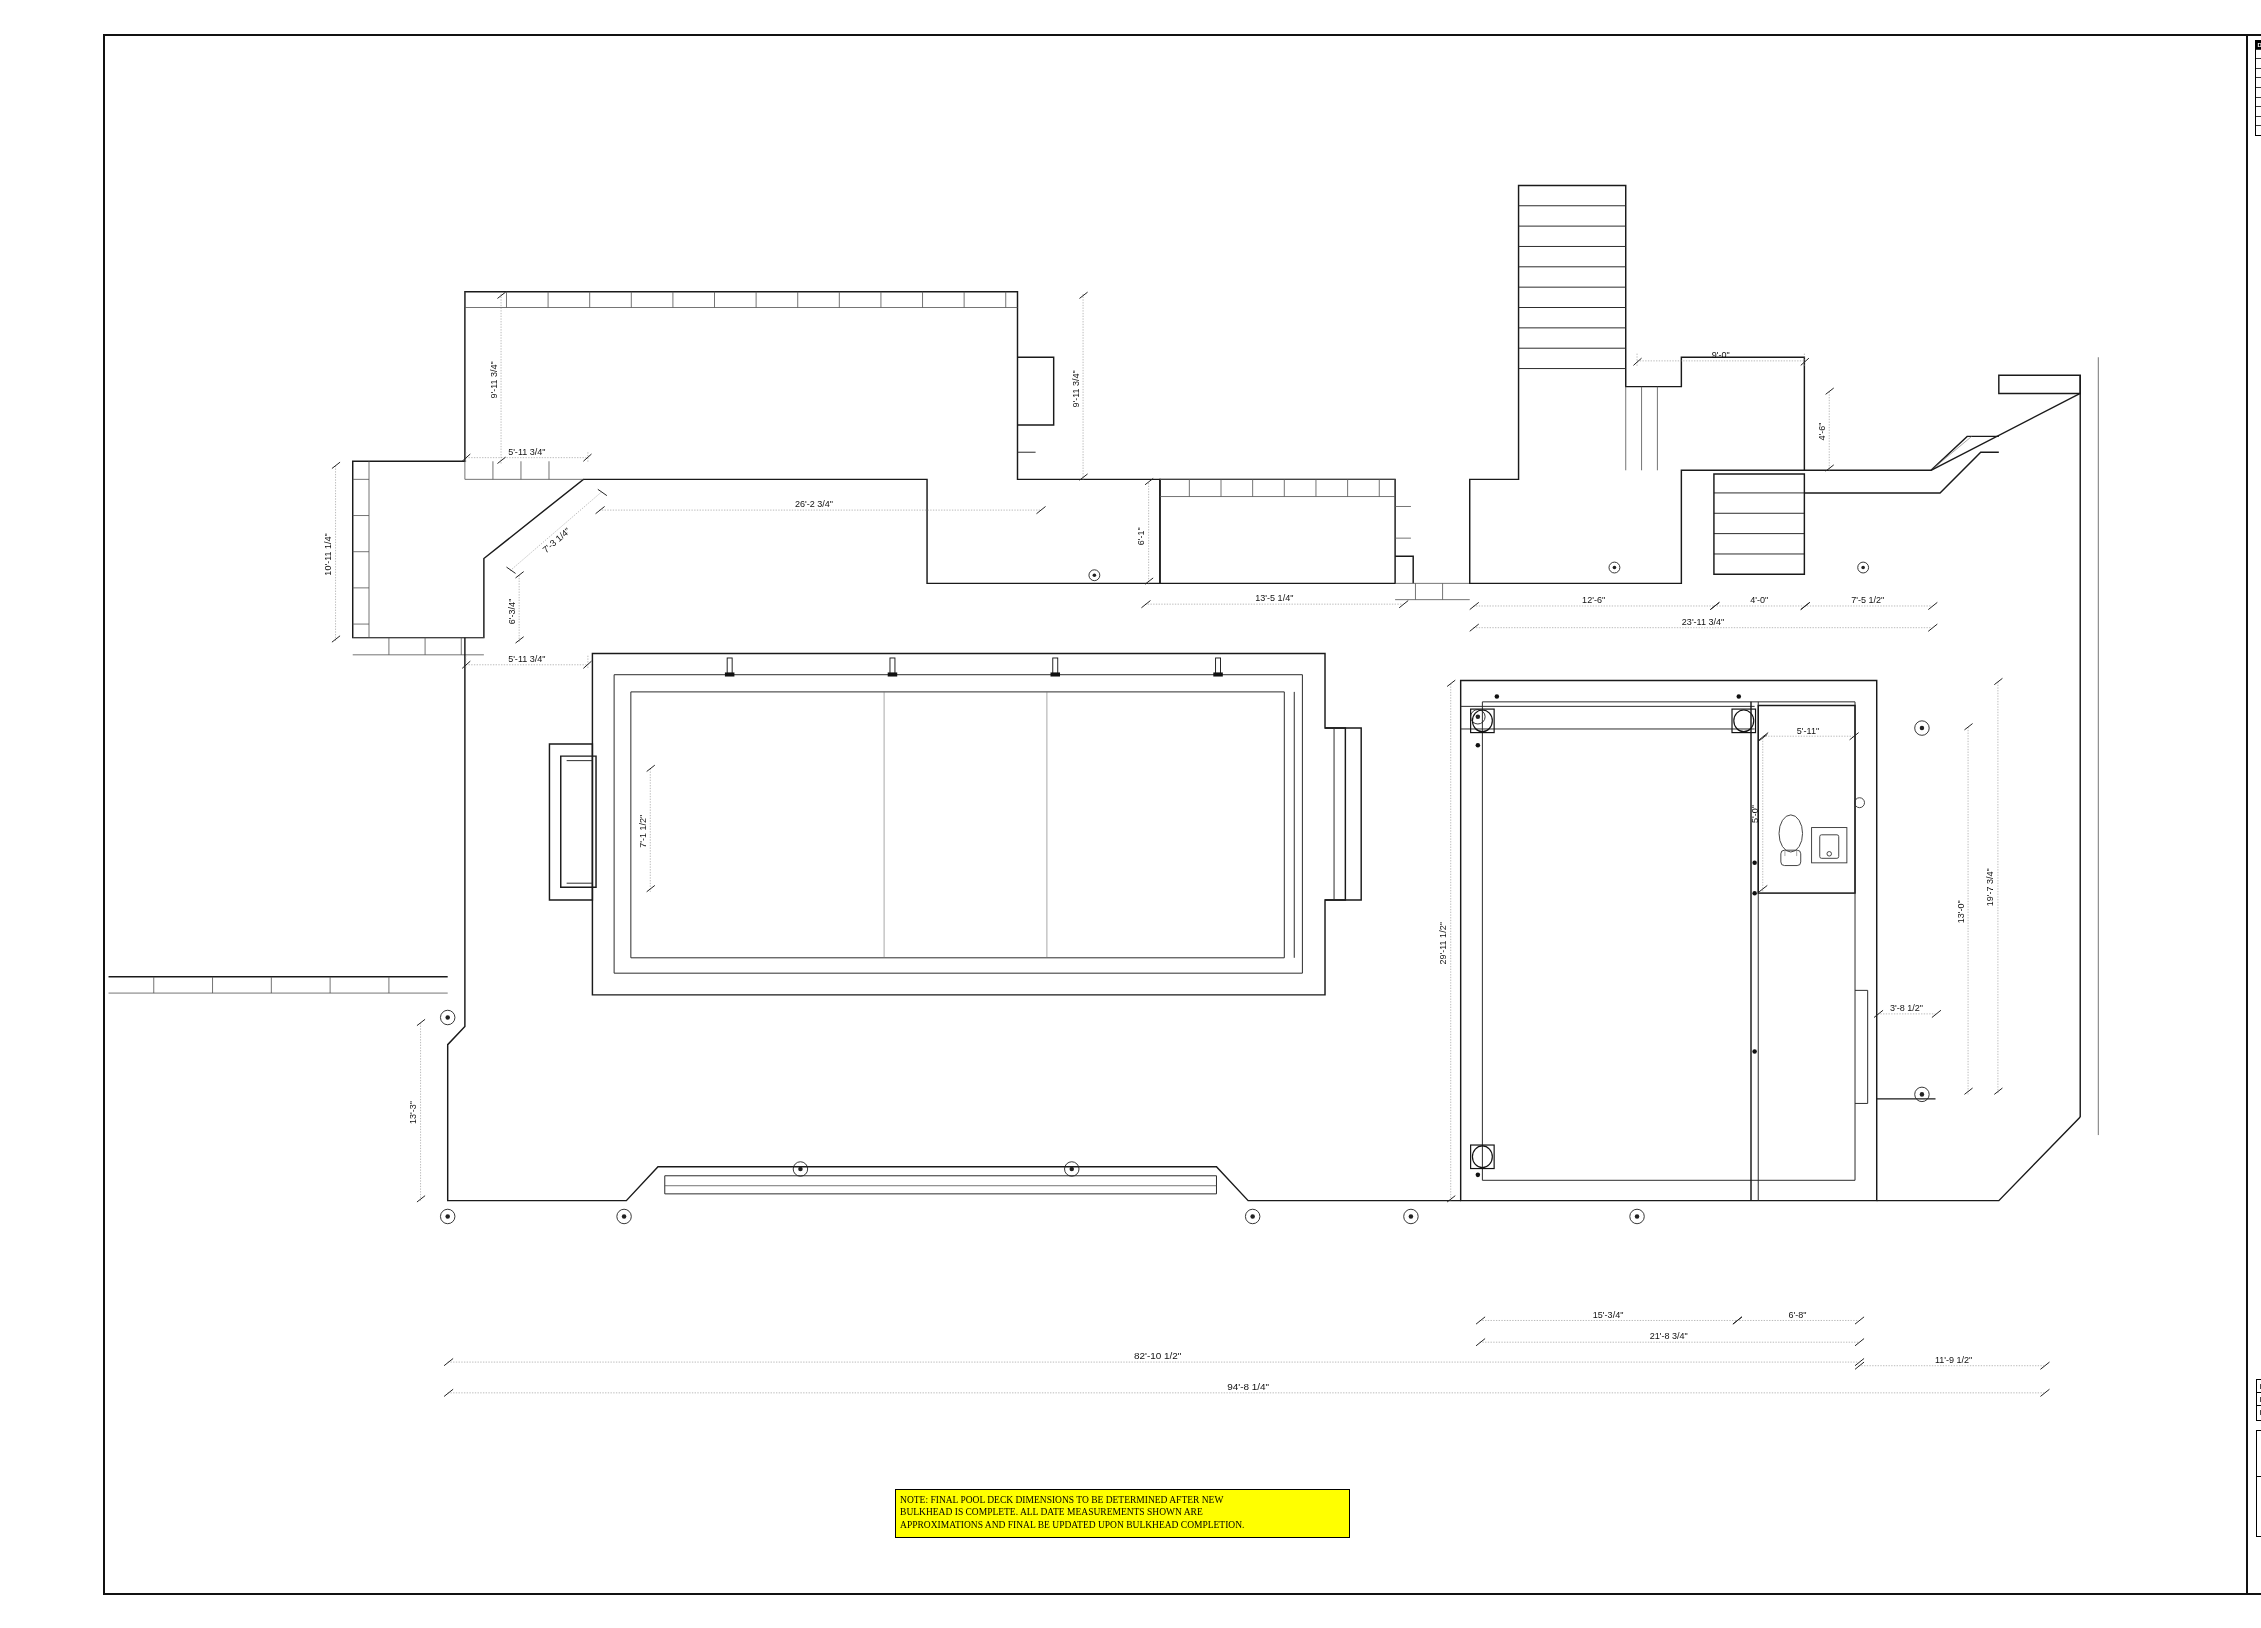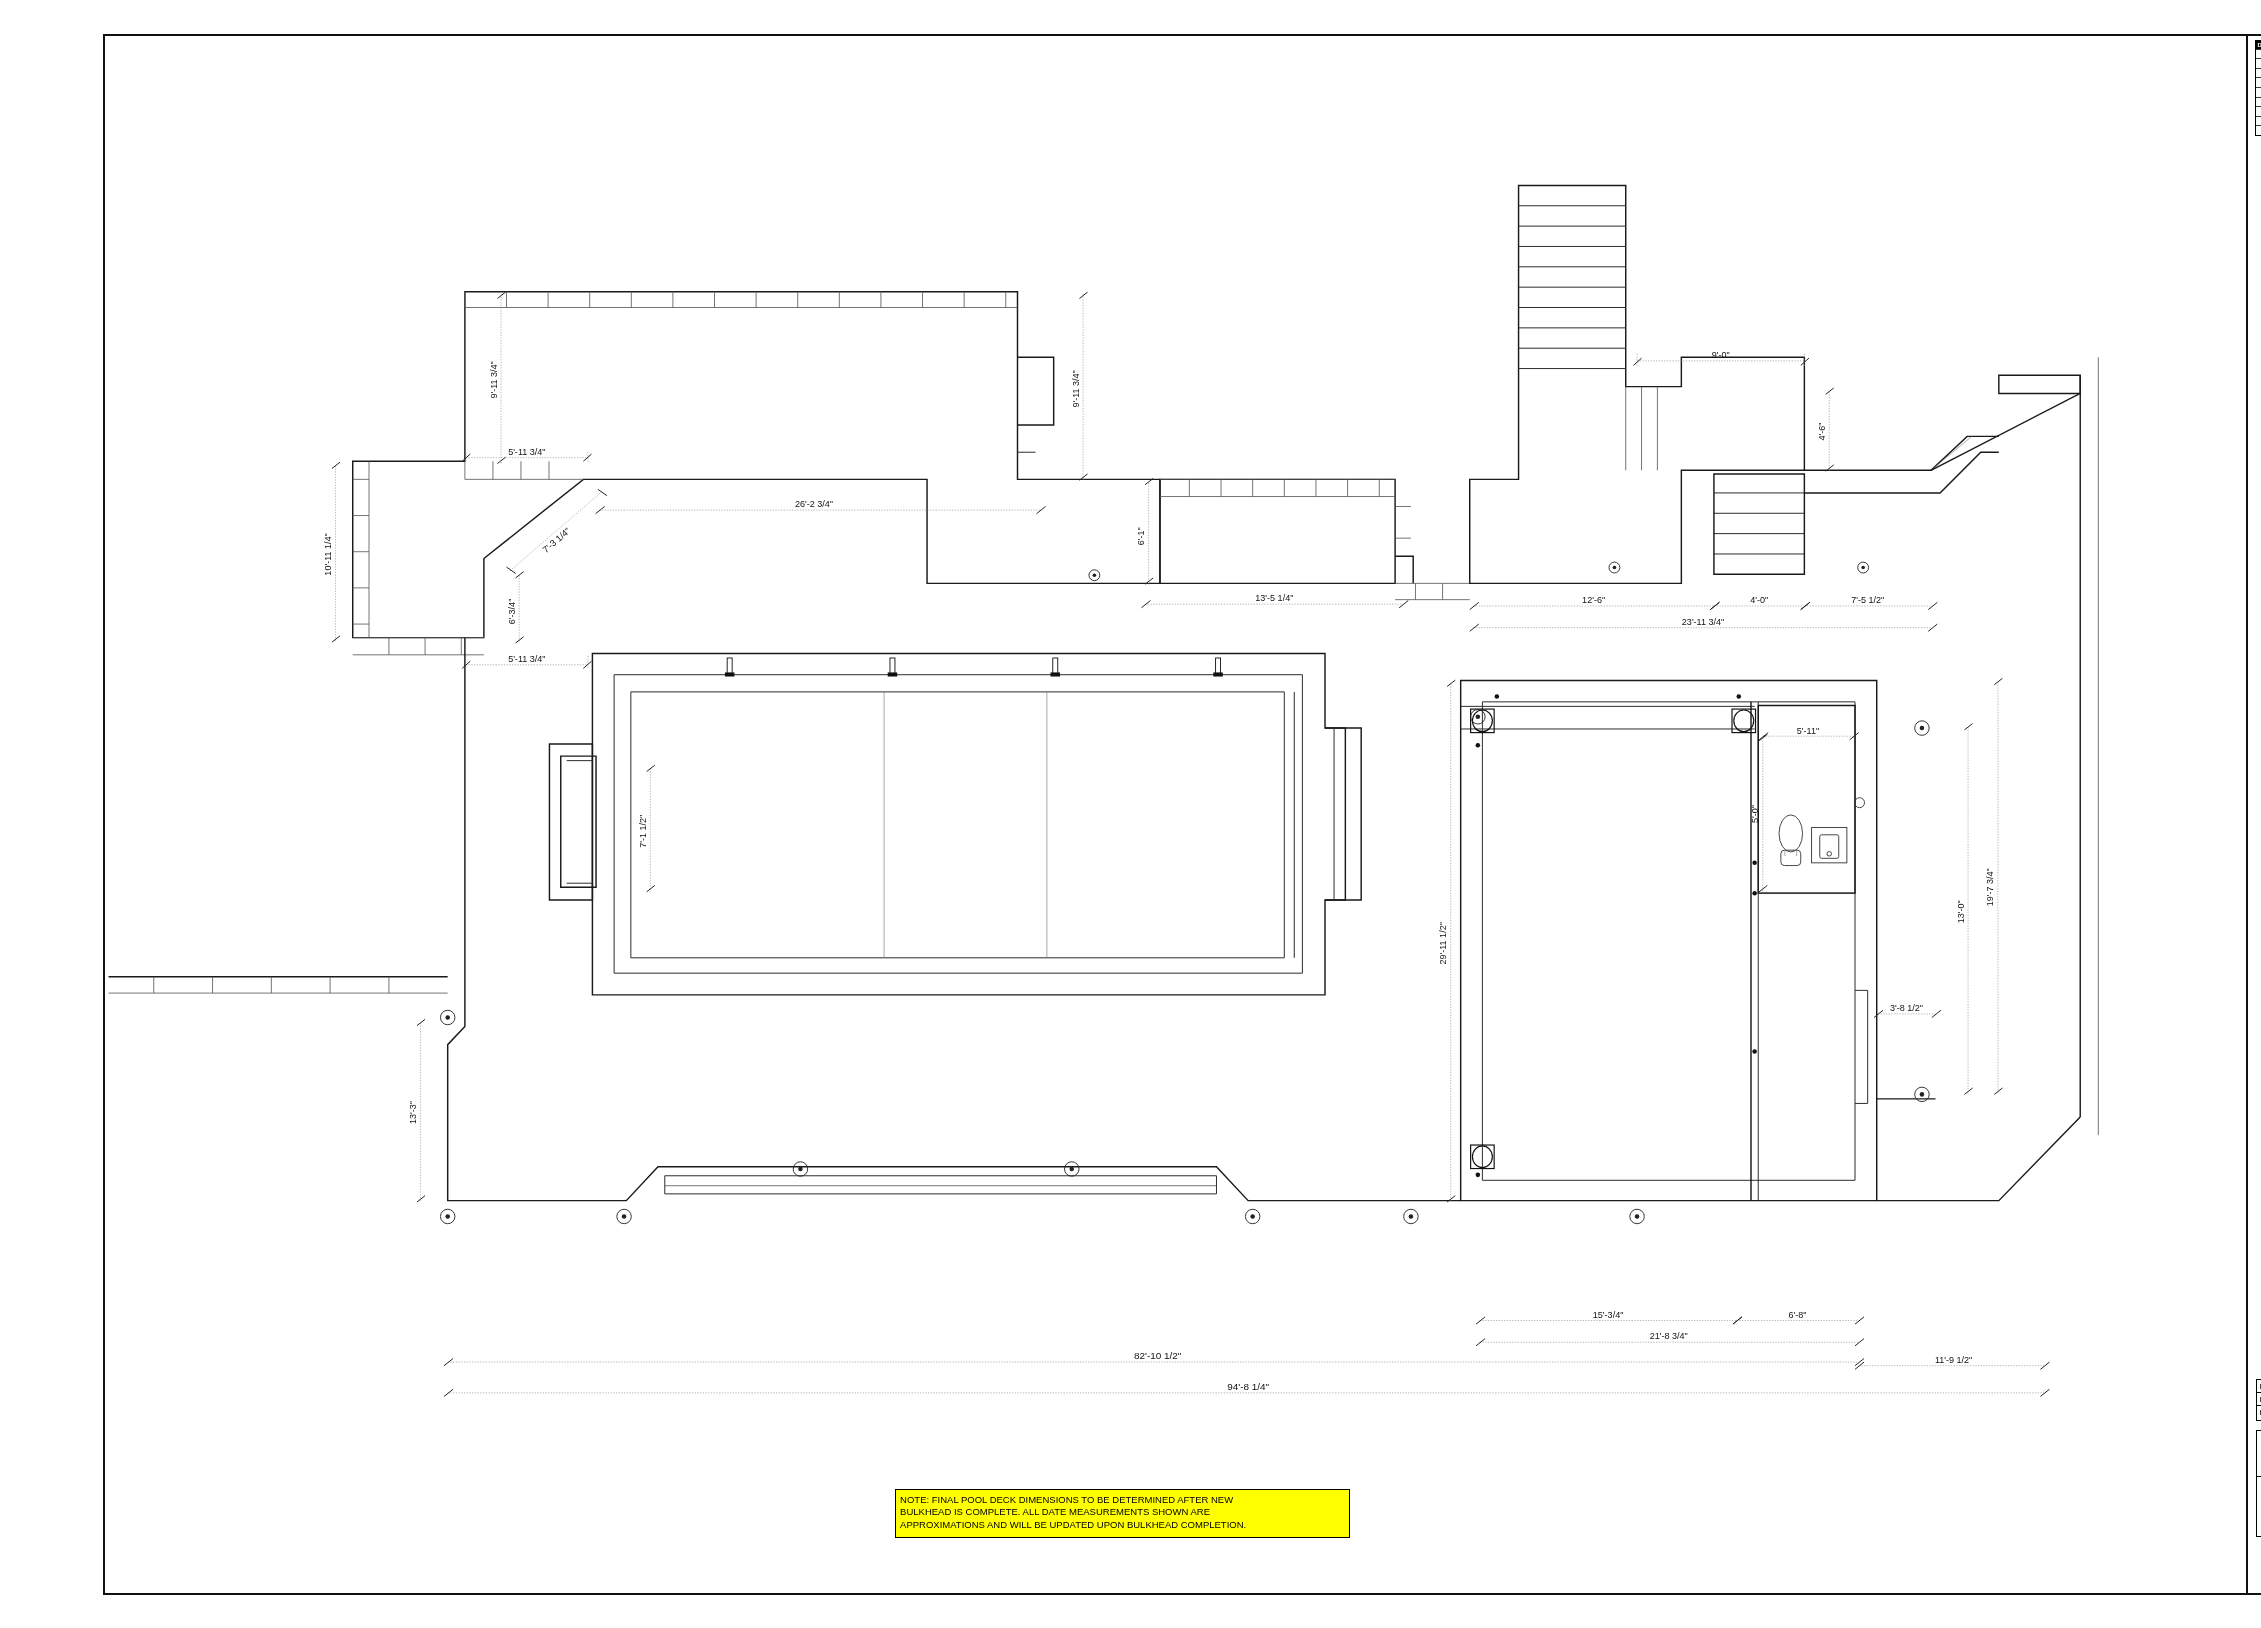--- a/index.html
+++ b/index.html
@@ -42,21 +42,21 @@
   #tb-sheetname{position:absolute;left:2256px;top:1430px;width:123px;height:47px;
     border:1.4px solid #000;box-sizing:border-box;display:flex;align-items:center;
     justify-content:center;text-align:center;font-size:11px;font-weight:bold;line-height:1.16;}
   #tb-sheetno{position:absolute;left:2256px;top:1476px;width:123px;height:61px;
     border:1.4px solid #000;box-sizing:border-box;display:flex;align-items:center;
     justify-content:center;font-size:45px;font-weight:bold;letter-spacing:-0.9px;}
 
   
   #note-box{position:absolute;left:895px;top:1489px;width:455px;height:49px;
     background:#ffff00;border:0.9px solid #000;box-sizing:border-box;
-    padding:3.6px 4.1px 0 4.1px;font-size:9.5px;line-height:1.32;}
+    padding:3.6px 4.1px 0 4.1px;font-size:9.5px;line-height:1.32;font-family:Liberation Serif, serif;}
 
   
   #plan{position:absolute;left:0;top:0;width:2442px;height:1628px;}
 </style>
 </head>
 <body>
 
 <div id="sheet">
 
   <svg id="plan" viewBox="0 0 5400 3600" xmlns="http://www.w3.org/2000/svg">
@@ -514,17 +514,17 @@
 
   <div id="tb-sheetname">
     
   </div>
 
   <div id="tb-sheetno">A-6</div>
 
   <div id="note-box">
     <div>NOTE: FINAL POOL DECK DIMENSIONS TO BE DETERMINED AFTER NEW</div>
     <div>BULKHEAD IS COMPLETE. ALL DATE MEASUREMENTS SHOWN ARE</div>
-    <div>APPROXIMATIONS AND WILL BE UPDATED UPON BULKHEAD  COMPLETION.</div>
+    <div>APPROXIMATIONS AND FINAL BE UPDATED UPON BULKHEAD  COMPLETION.</div>
   </div>
 
 </div>
 
 
 </body></html>

